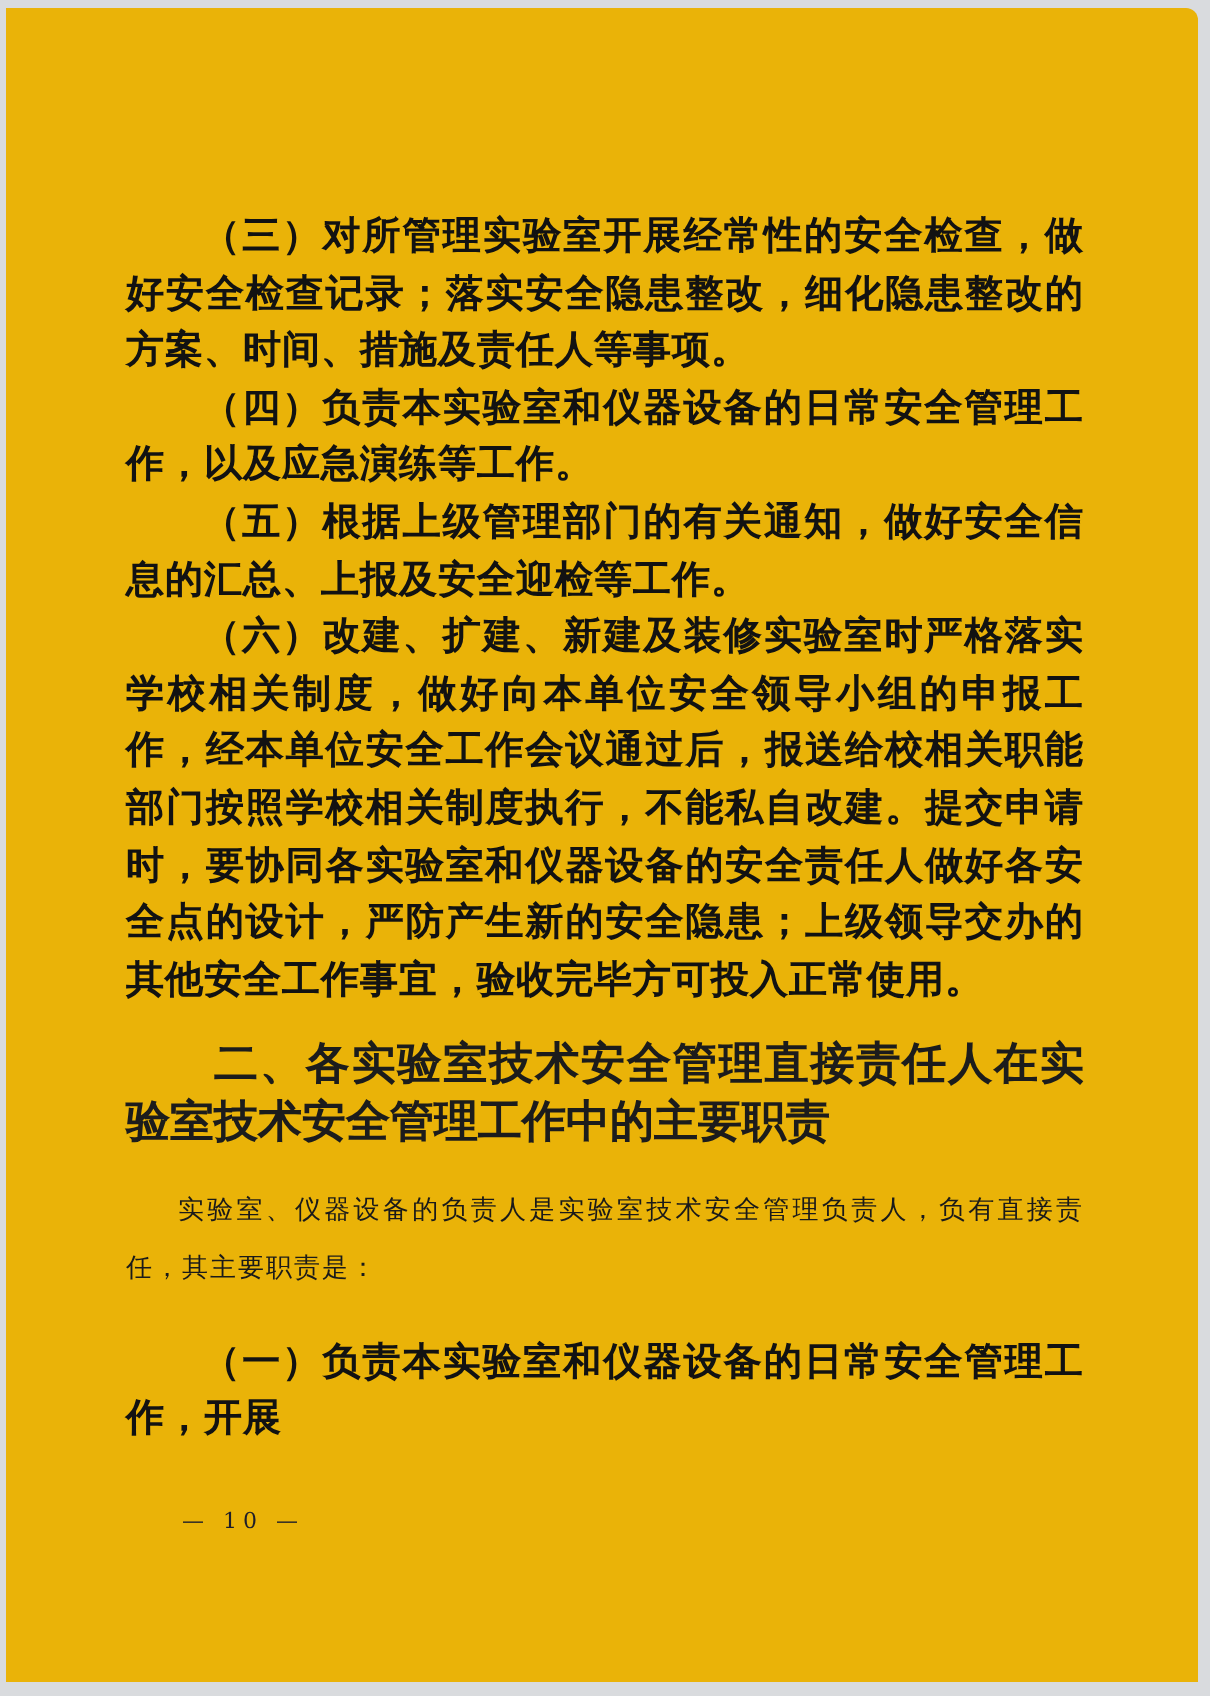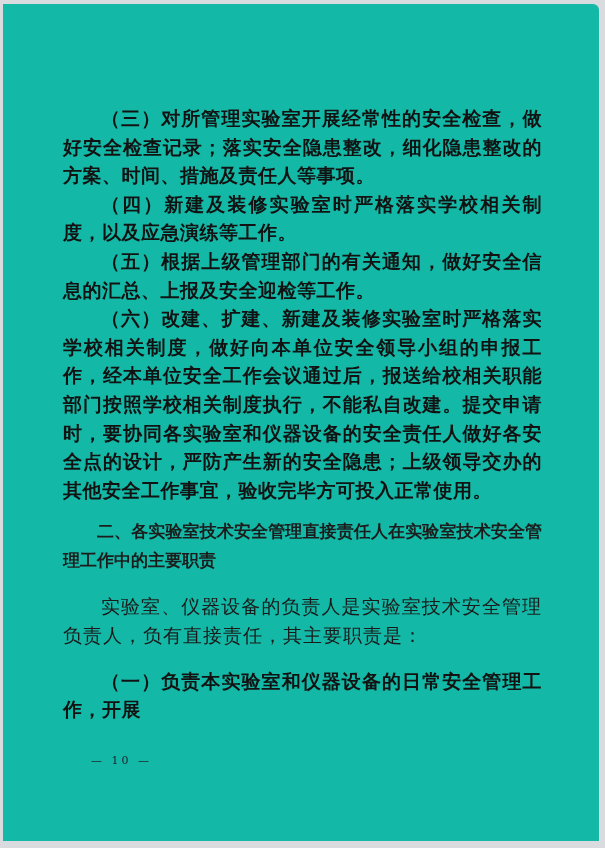--- a/index.html
+++ b/index.html
@@ -13,21 +13,21 @@
     overflow: hidden;
     background: #d9dbde;
     font-family: "DejaVu Serif", serif;
   }
   .paper {
     position: absolute;
     left: 3px;
     top: 4px;
     right: 6px;
     bottom: 7px;
-    background: #14b8a6;
+    background: #eab308;
     border-top-right-radius: 6px;
   }
   .content {
     position: absolute;
     left: 60px;
     right: 57px;
     top: 100px;
     color: #141414;
   }
   .para-kai {
@@ -35,30 +35,30 @@
     line-height: 28.6px;
     font-weight: 700;
     text-align: justify;
     text-indent: 2em;
     letter-spacing: 0.5px;
     margin: 0;
     color: #121212;
   }
   .heading {
     font-family: "Liberation Sans", sans-serif;
-    font-size: 17px;
+    font-size: 22px;
     line-height: 29px;
     font-weight: 700;
     color: #1c1c1c;
     text-align: justify;
     text-indent: 2em;
     margin: 13px 0 17px 0;
   }
   .intro {
-    font-size: 19px;
+    font-size: 13px;
     line-height: 28.6px;
     font-weight: 400;
     text-align: justify;
     text-indent: 2em;
     letter-spacing: 1px;
     margin: 0 0 17px 0;
     color: #1a1a1a;
   }
   .first-item {
     margin-top: 3px;
@@ -72,21 +72,21 @@
     color: #1e1e2a;
     font-family: "DejaVu Serif", serif;
   }
 </style>
 </head>
 <body>
 
 <div class="paper">
   <div class="content">
     <p class="para-kai">（三）对所管理实验室开展经常性的安全检查，做好安全检查记录；落实安全隐患整改，细化隐患整改的方案、时间、措施及责任人等事项。</p>
-    <p class="para-kai">（四）新建及装修实验室时严格落实学校相关制度，以及应急演练等工作。</p>
+    <p class="para-kai">（四）负责本实验室和仪器设备的日常安全管理工作，以及应急演练等工作。</p>
     <p class="para-kai">（五）根据上级管理部门的有关通知，做好安全信息的汇总、上报及安全迎检等工作。</p>
     <p class="para-kai">（六）改建、扩建、新建及装修实验室时严格落实学校相关制度，做好向本单位安全领导小组的申报工作，经本单位安全工作会议通过后，报送给校相关职能部门按照学校相关制度执行，不能私自改建。提交申请时，要协同各实验室和仪器设备的安全责任人做好各安全点的设计，严防产生新的安全隐患；上级领导交办的其他安全工作事宜，验收完毕方可投入正常使用。</p>
     <p class="heading">二、各实验室技术安全管理直接责任人在实验室技术安全管理工作中的主要职责</p>
     <p class="intro">实验室、仪器设备的负责人是实验室技术安全管理负责人，负有直接责任，其主要职责是：</p>
     <p class="para-kai first-item">（一）负责本实验室和仪器设备的日常安全管理工作，开展</p>
   </div>
   <div class="page-footer">— 10 —</div>
 </div>
 
 </body></html>

